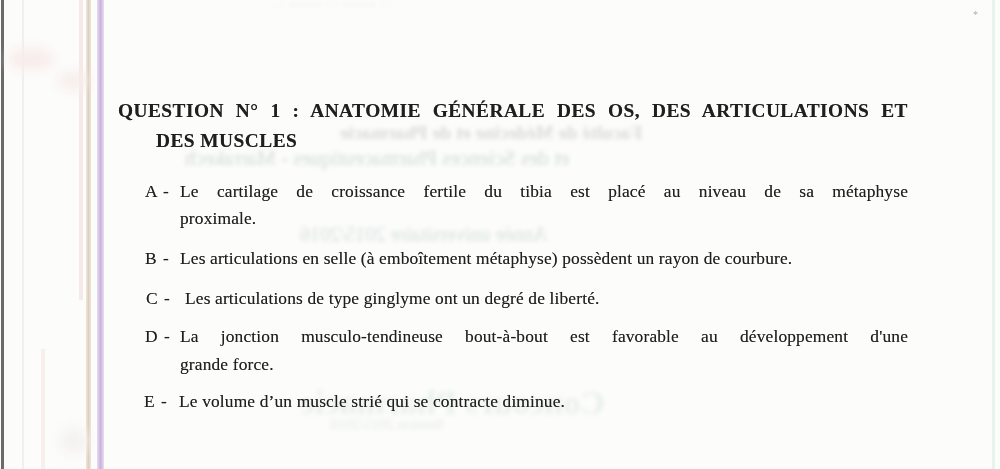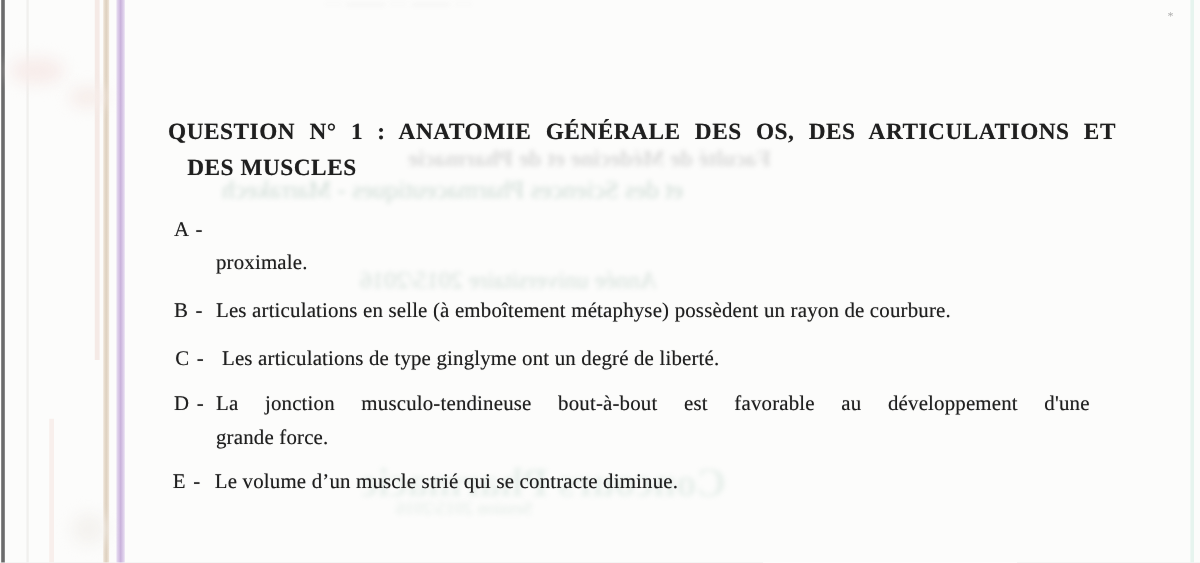--- a/index.html
+++ b/index.html
@@ -59,24 +59,25 @@
 
   <div class="ghost g-top">··· ─── ··· ─── ···</div>
   <div class="ghost g-1">Faculté de Médecine et de Pharmacie</div>
   <div class="ghost g-2">et des Sciences Pharmaceutiques - Marrakech</div>
   <div class="ghost g-3">Année universitaire 2015/2016</div>
   <div class="ghost g-4">Concours Pharmacie</div>
   <div class="ghost g-5">Session 2015/2016</div>
 
   <div class="corner-mark">*</div>
 
-  <div class="scan title-line title-just" style="left:118px; top:100px; width:790px;margin-left:22px;">QUESTION N° 1 : ANATOMIE GÉNÉRALE DES OS, DES ARTICULATIONS ET</div>
+  <div class="scan title-line title-just" style="left:118px; top:100px; width:790px;">QUESTION N° 1 : ANATOMIE GÉNÉRALE DES OS, DES ARTICULATIONS ET</div>
   <div class="scan title-line" style="left:156px; top:130px;">DES MUSCLES</div>
 
   <div class="scan opt-label" style="left:145px; top:181px;">A -</div>
+  <div class="scan body-line body-just" style="left:180px; top:181px; width:728px;">Le cartilage de croissance fertile du tibia est placé au niveau de sa métaphyse</div>
   <div class="scan body-line" style="left:180px; top:208px;">proximale.</div>
 
   <div class="scan opt-label" style="left:145px; top:248px;">B -</div>
   <div class="scan body-line" style="left:180px; top:248px;">Les articulations en selle (à emboîtement métaphyse) possèdent un rayon de courbure.</div>
 
   <div class="scan opt-label" style="left:146px; top:288px;">C -</div>
   <div class="scan body-line" style="left:185px; top:288px;">Les articulations de type ginglyme ont un degré de liberté.</div>
 
   <div class="scan opt-label" style="left:145px; top:326px;">D -</div>
   <div class="scan body-line" style="left:180px; top:354px;">grande force.</div>

